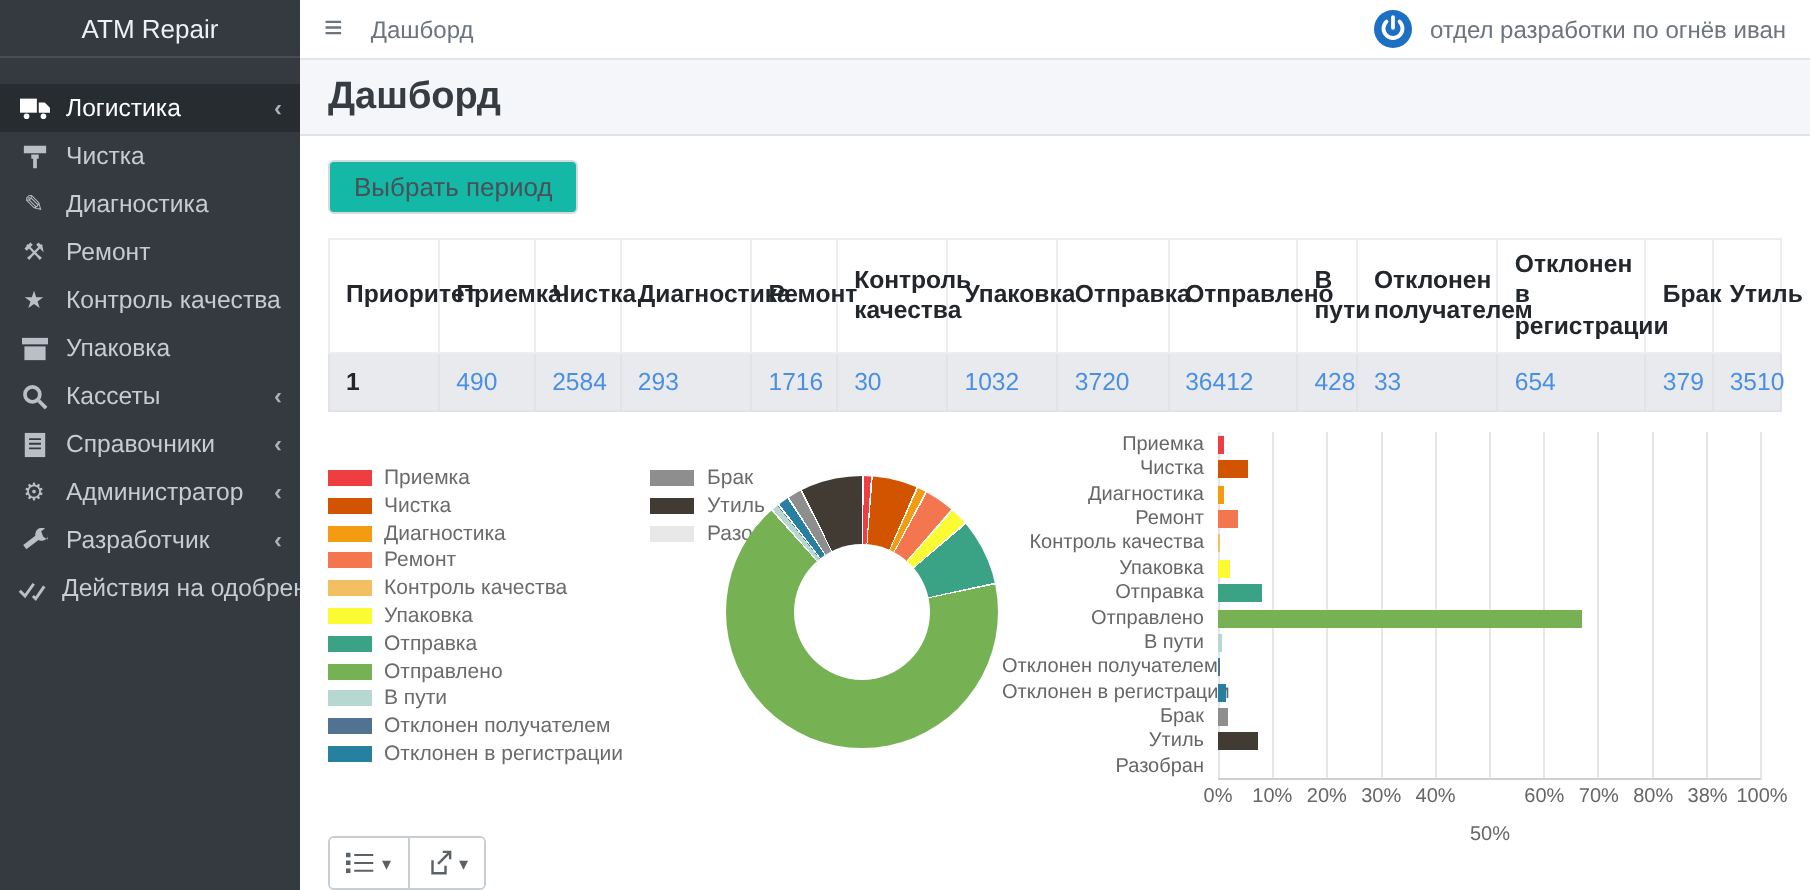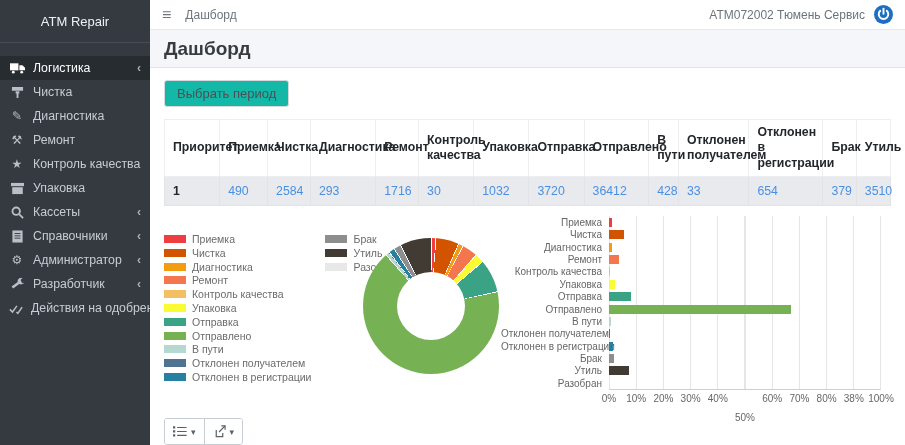--- a/index.html
+++ b/index.html
@@ -6,21 +6,21 @@
   html,body { margin:0; padding:0; }
   body {
     width:905px; height:445px; overflow:hidden;
     font-family:"Liberation Sans", sans-serif;
     background:#f4f6f9; color:#343a40;
   }
   .app { display:flex; width:905px; height:445px; }
 
   
   .sidebar { width:150px; flex-shrink:0; background:#343a40; color:#c6ccd2; display:flex; flex-direction:column; }
-  .brand { height:43px; display:flex; align-items:center; justify-content:center;
+  .brand { height:29px; display:flex; align-items:center; justify-content:center;
            color:#eef1f4; font-size:13px; border-bottom:1px solid #454d55; }
   .nav { padding-top:13px; }
   .nav-item { display:flex; align-items:center; gap:8px; padding:5px 9px; font-size:12.3px; cursor:default; }
   .nav-item .icon { width:16px; display:inline-flex; justify-content:center; align-items:center; color:#b9bfc6; font-size:12px; }
   .nav-item .label { white-space:nowrap; }
   .nav-item .chev { margin-left:auto; font-size:12px; font-weight:bold; color:#aab0b6; line-height:1; }
   .nav-item.active { background:#272c31; color:#fff; }
   .nav-item.active .icon { color:#fff; }
 
   
@@ -184,28 +184,28 @@
 
     </nav>
   </aside>
 
   <div class="main">
 
     <div class="navbar">
       <span class="hamburger">≡</span>
       <span>Дашборд</span>
       <span class="right">
-        <span>ATM072002 Тюмень Сервис</span>
         <span>
           <svg width="19" height="19" viewBox="0 0 18 18">
               <circle cx="9" cy="9" r="9" fill="#1c6fc2"></circle>
               <path d="M9 3.4v5" stroke="#fff" stroke-width="1.8" stroke-linecap="round"></path>
               <path d="M5.9 5.5a4.5 4.5 0 1 0 6.2 0" stroke="#fff" stroke-width="1.8" fill="none" stroke-linecap="round"></path>
             </svg>
         </span>
+        <span>отдел разработки по огнёв иван</span>
       </span>
     </div>
 
     <div class="title-strip">
       <h1>Дашборд</h1>
     </div>
 
     <div class="card">
 
       <button class="btn-period">Выбрать период</button>

